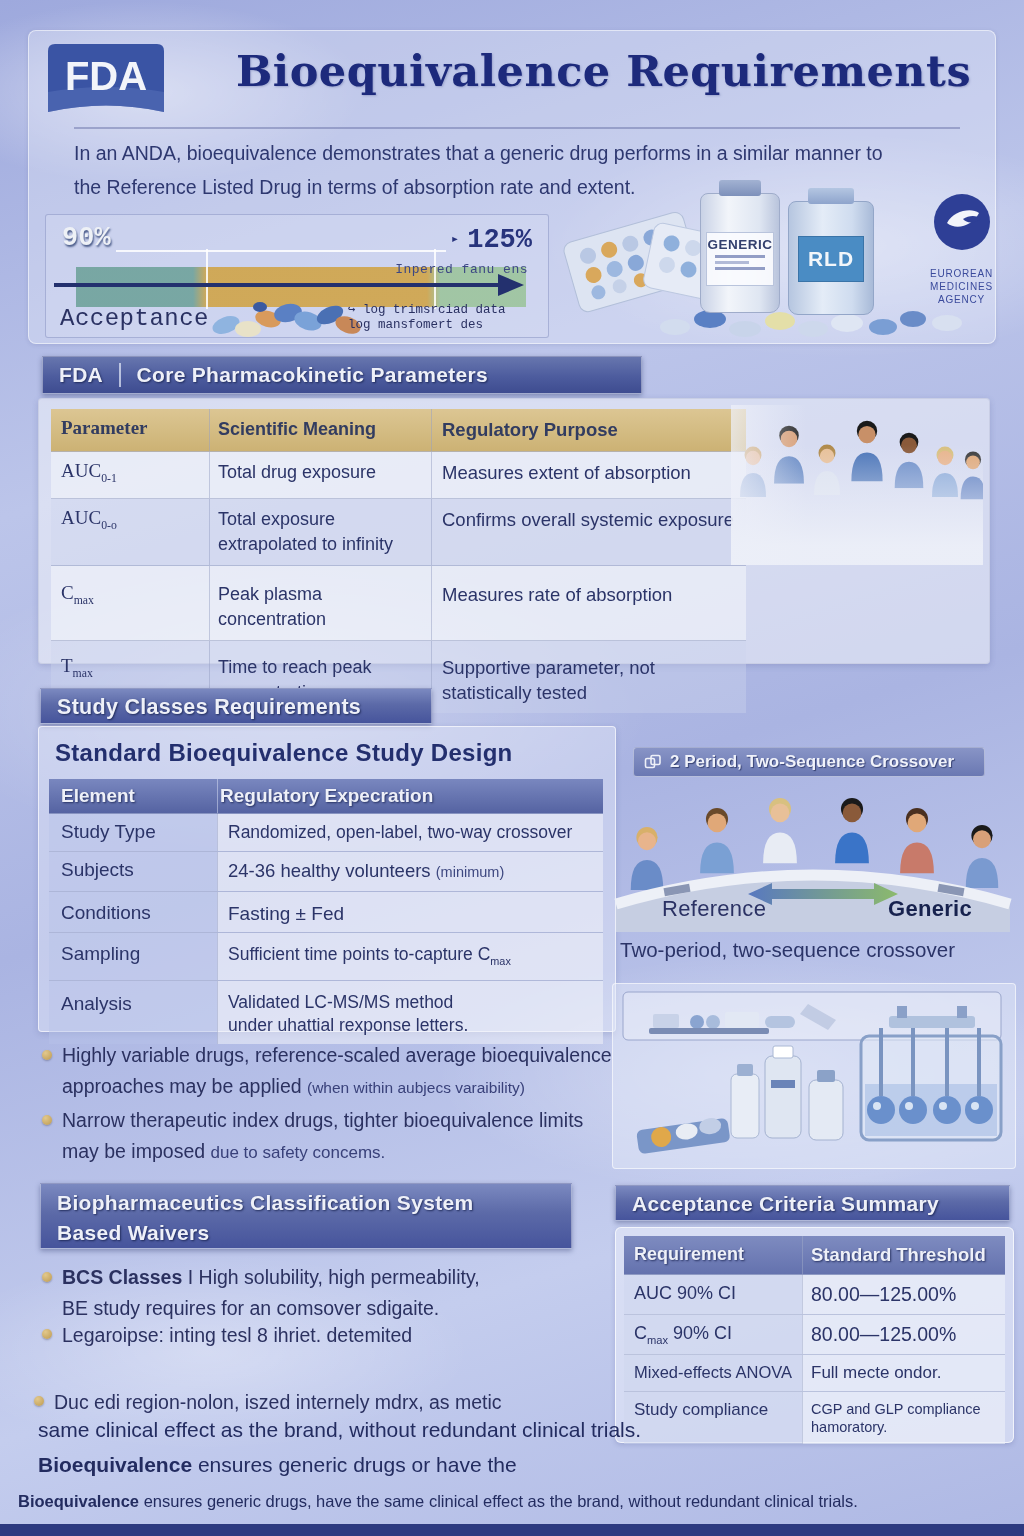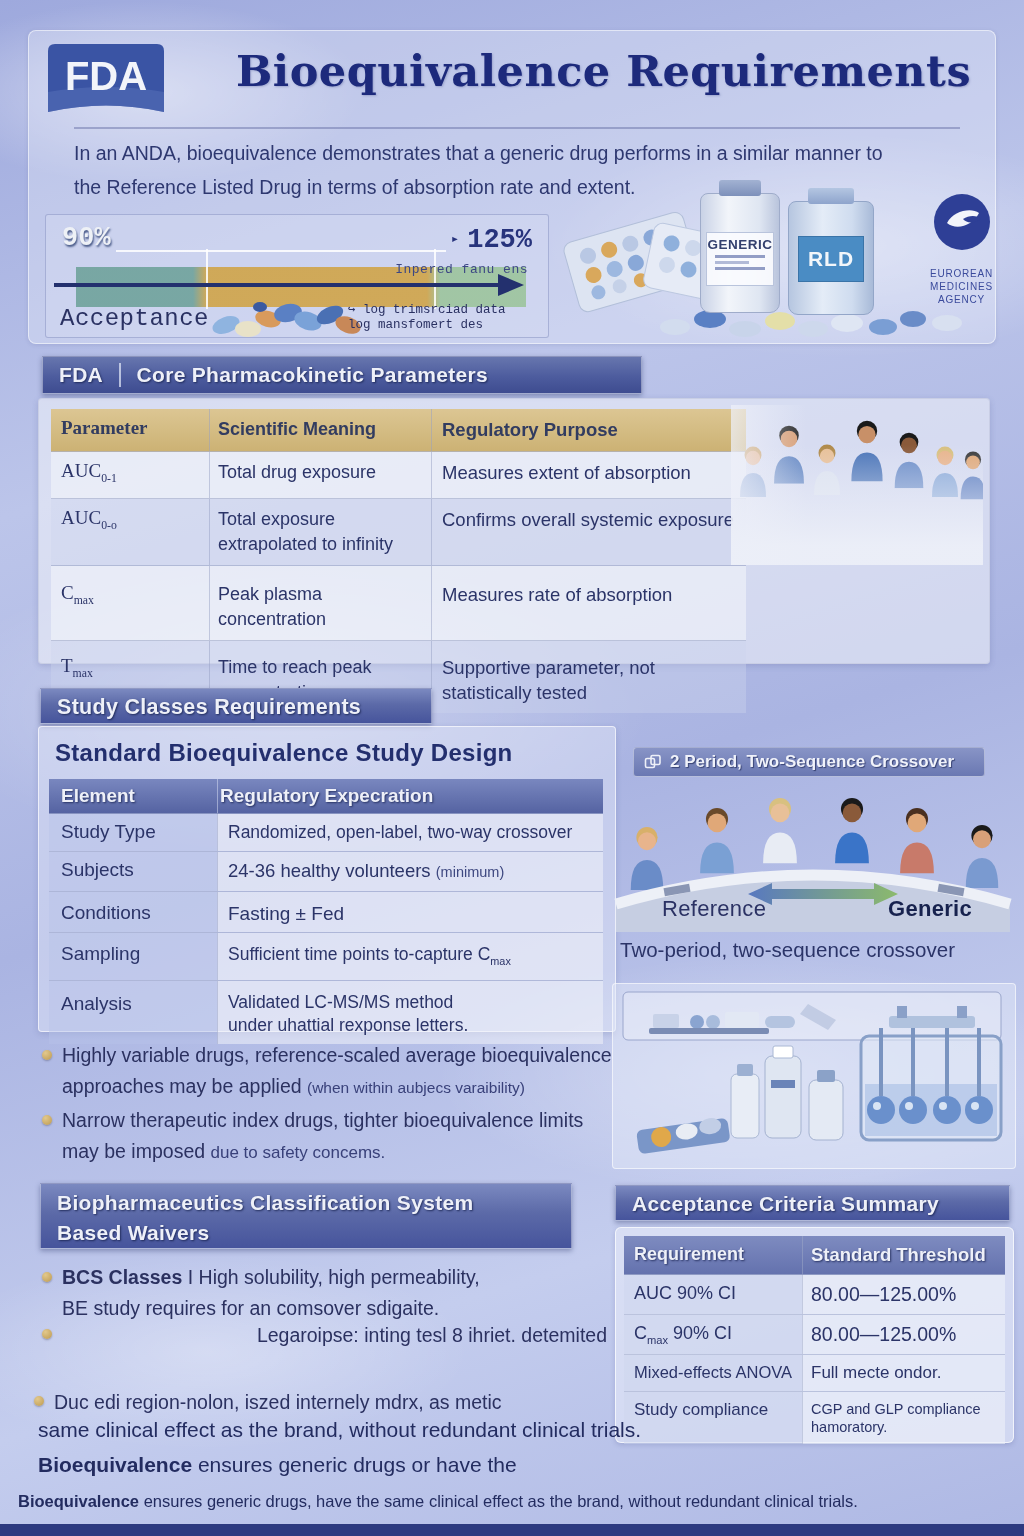--- a/index.html
+++ b/index.html
@@ -112,21 +112,21 @@
   
   .lab-card{left:612px;top:983px;width:402px;height:184px;background:rgba(226,232,247,.5);
     border:1px solid rgba(255,255,255,.6);border-radius:4px;}
   
   .bullet{position:absolute;font-size:19.5px;line-height:31px;color:#2b3160;}
   .dot{position:absolute;left:-20px;top:10px;width:10px;height:10px;border-radius:50%;
     background:radial-gradient(circle at 35% 30%,#e2c88c,#bd9a50);box-shadow:0 1px 2px rgba(60,60,80,.4);}
   .b1{left:62px;top:1040px;width:575px;}
   .b2{left:62px;top:1105px;width:575px;}
   .b3{left:62px;top:1262px;width:545px;}
-  .b4{left:62px;top:1322px;width:545px;line-height:26px;text-align:right;}
+  .b4{left:62px;top:1322px;width:545px;line-height:26px;}
   .b5{left:54px;top:1356px;width:560px;line-height:26px;margin-top:33px;}
   .bsmall{font-size:15.5px;color:#39417a;}
   
   .acc-card{left:615px;top:1227px;width:397px;height:214px;background:rgba(233,237,249,.55);
     border:1px solid rgba(255,255,255,.7);border-radius:6px;box-shadow:0 2px 5px rgba(60,70,130,.2);}
   .a-table{position:absolute;left:8px;top:8px;right:8px;}
   .a-tr{display:flex;border-bottom:1px solid rgba(160,170,200,.5);}
   .a-th{background:linear-gradient(180deg,#7e8bc0,#6472ae);color:#eef0f8;font-weight:bold;font-size:17.5px;
     text-shadow:1px 1px 2px rgba(25,35,80,.8);}
   .a-td1{width:178px;padding:8px 4px 8px 10px;box-sizing:border-box;font-size:18px;background:rgba(205,213,238,.5);}

